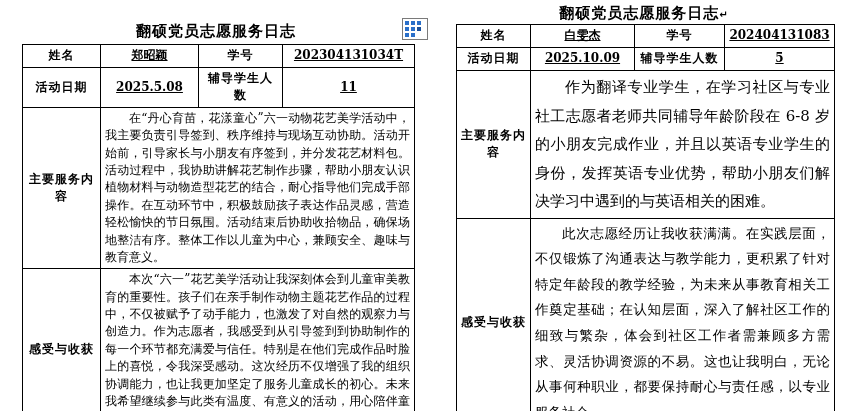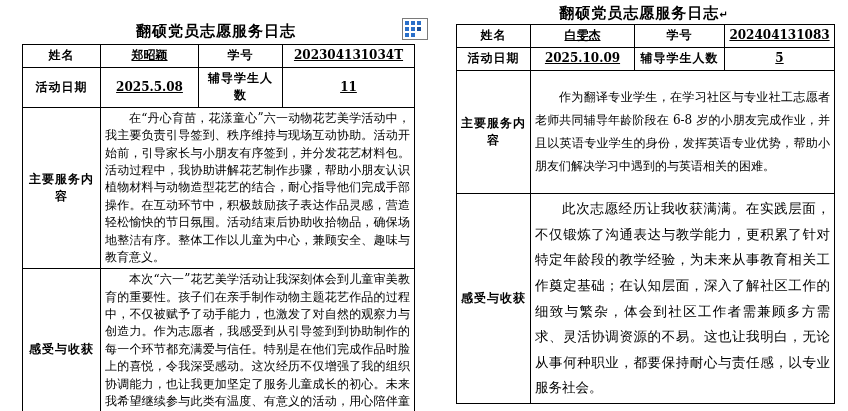--- a/index.html
+++ b/index.html
@@ -222,21 +222,21 @@
         <td class="val">202404131083</td>
       </tr>
       <tr>
         <td class="lbl">活动日期</td>
         <td class="val">2025.10.09</td>
         <td class="lbl">辅导学生人数</td>
         <td class="val">5</td>
       </tr>
       <tr>
         <td class="rowlabel-mid">主要服务内容</td>
-        <td class="body-cell" colspan="3" style="height:118px; font-size:12px; line-height:1.9;">
+        <td class="body-cell" colspan="3" style="height:118px; font-size:15px; line-height:1.9;">
           <p>作为翻译专业学生，在学习社区与专业社工志愿者老师共同辅导年龄阶段在 6-8 岁的小朋友完成作业，并且以英语专业学生的身份，发挥英语专业优势，帮助小朋友们解决学习中遇到的与英语相关的困难。</p>
         </td>
       </tr>
       <tr>
         <td class="rowlabel-mid">感受与收获</td>
         <td class="body-cell" colspan="3" style="height:180px; font-size:13.5px; line-height:1.9;">
           <p>此次志愿经历让我收获满满。在实践层面，不仅锻炼了沟通表达与教学能力，更积累了针对特定年龄段的教学经验，为未来从事教育相关工作奠定基础；在认知层面，深入了解社区工作的细致与繁杂，体会到社区工作者需兼顾多方需求、灵活协调资源的不易。这也让我明白，无论从事何种职业，都要保持耐心与责任感，以专业服务社会。</p>
         </td>
       </tr>
     </tbody>

